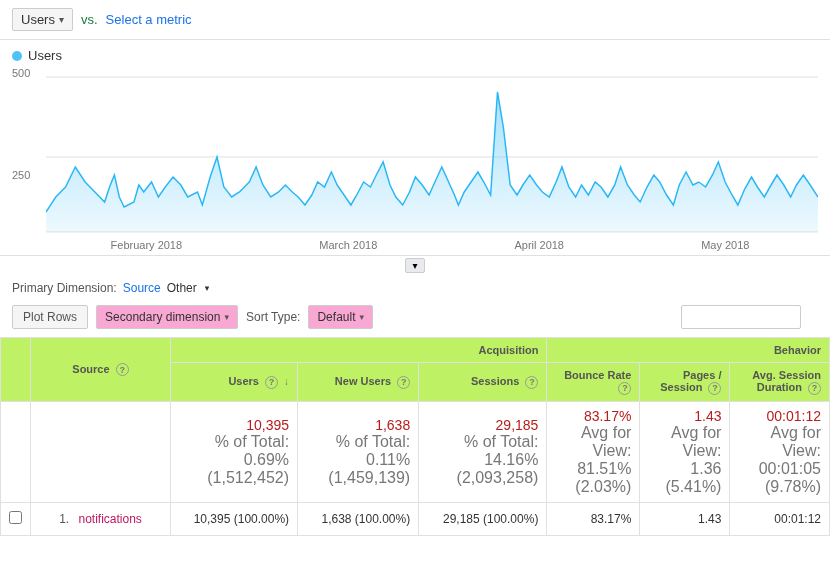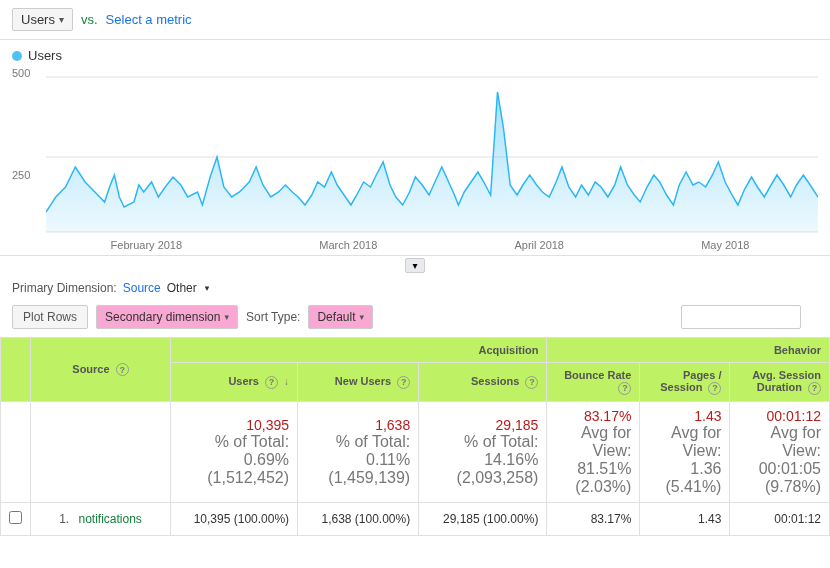--- a/index.html
+++ b/index.html
@@ -100,21 +100,21 @@
       width: 13px; height: 13px; border-radius: 50%;
       border: 1px solid #999; font-size: 9px; color: #777;
       cursor: pointer; margin-left: 3px; vertical-align: middle;
     }
     .sort-arrow { color: #777; font-size: 10px; margin-left: 3px; }
     .total-row td { color: #555; font-size: 11px; }
     .total-row .main-num { font-size: 14px; font-weight: normal; color: #b91c1c; display: block; }
     .total-row .sub-text { font-size: 16px; color: #777; display: block; }
     .data-row td { padding: 8px 8px; }
     .row-num { color: #555; margin-right: 6px; }
-    .link-blue { color: #15803d; text-decoration: none; cursor: pointer; }
+    .link-blue { color: #be185d; text-decoration: none; cursor: pointer; }
     .checkbox-cell { width: 24px; text-align: center; }
     input[type=checkbox] { cursor: pointer; }
   </style>
 </head>
 <body>
 
 <div class="metric-selector">
   <div class="metric-dropdown">
     <span>Users</span>
     <span class="chevron">▾</span>

